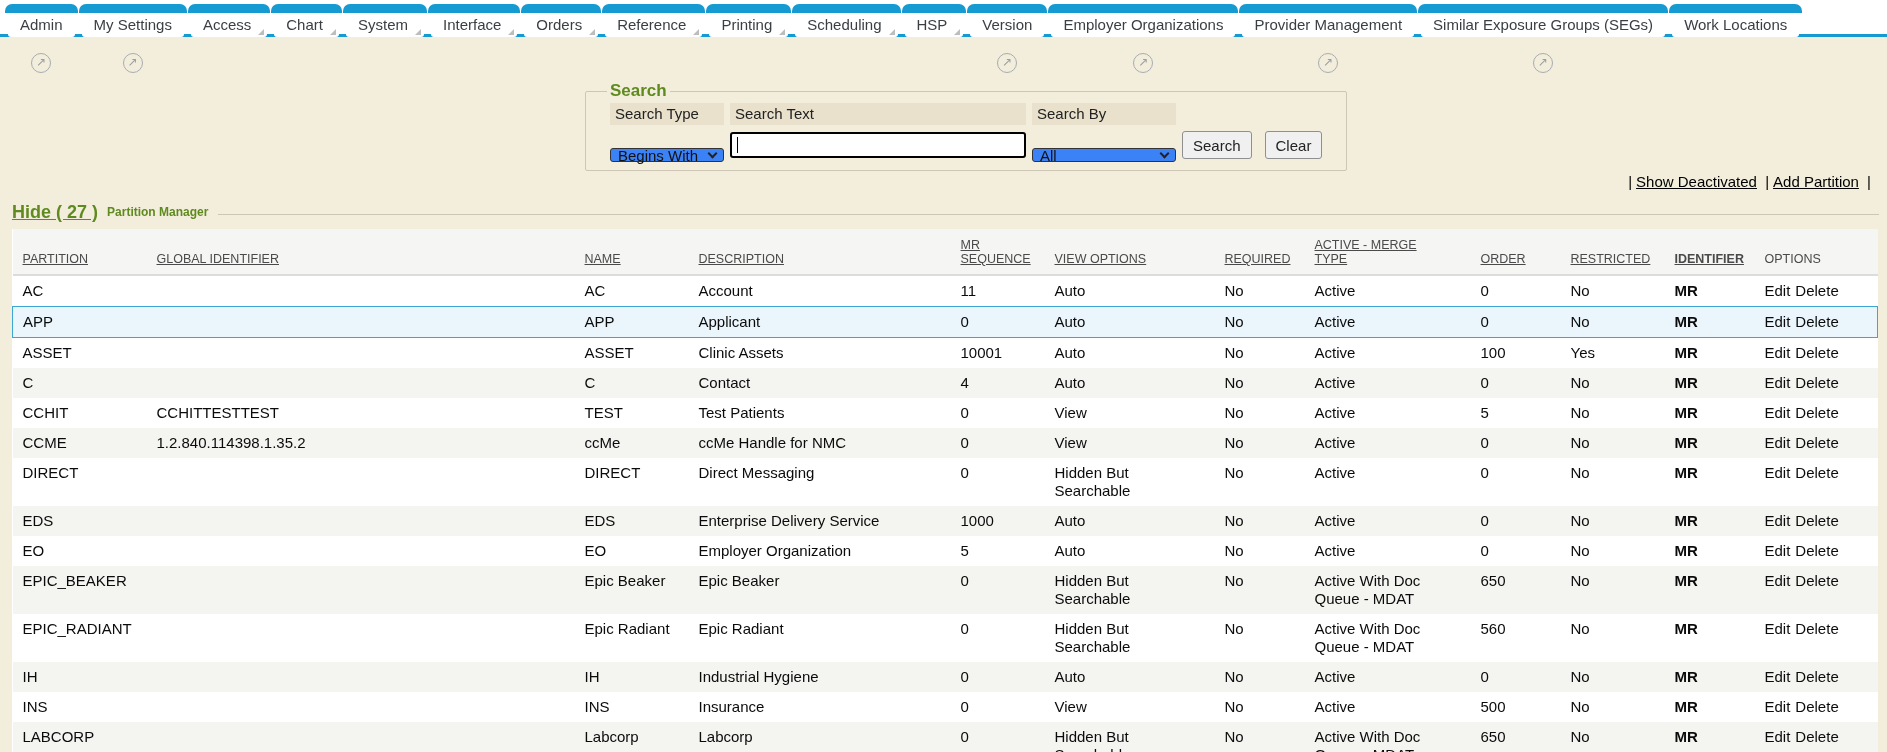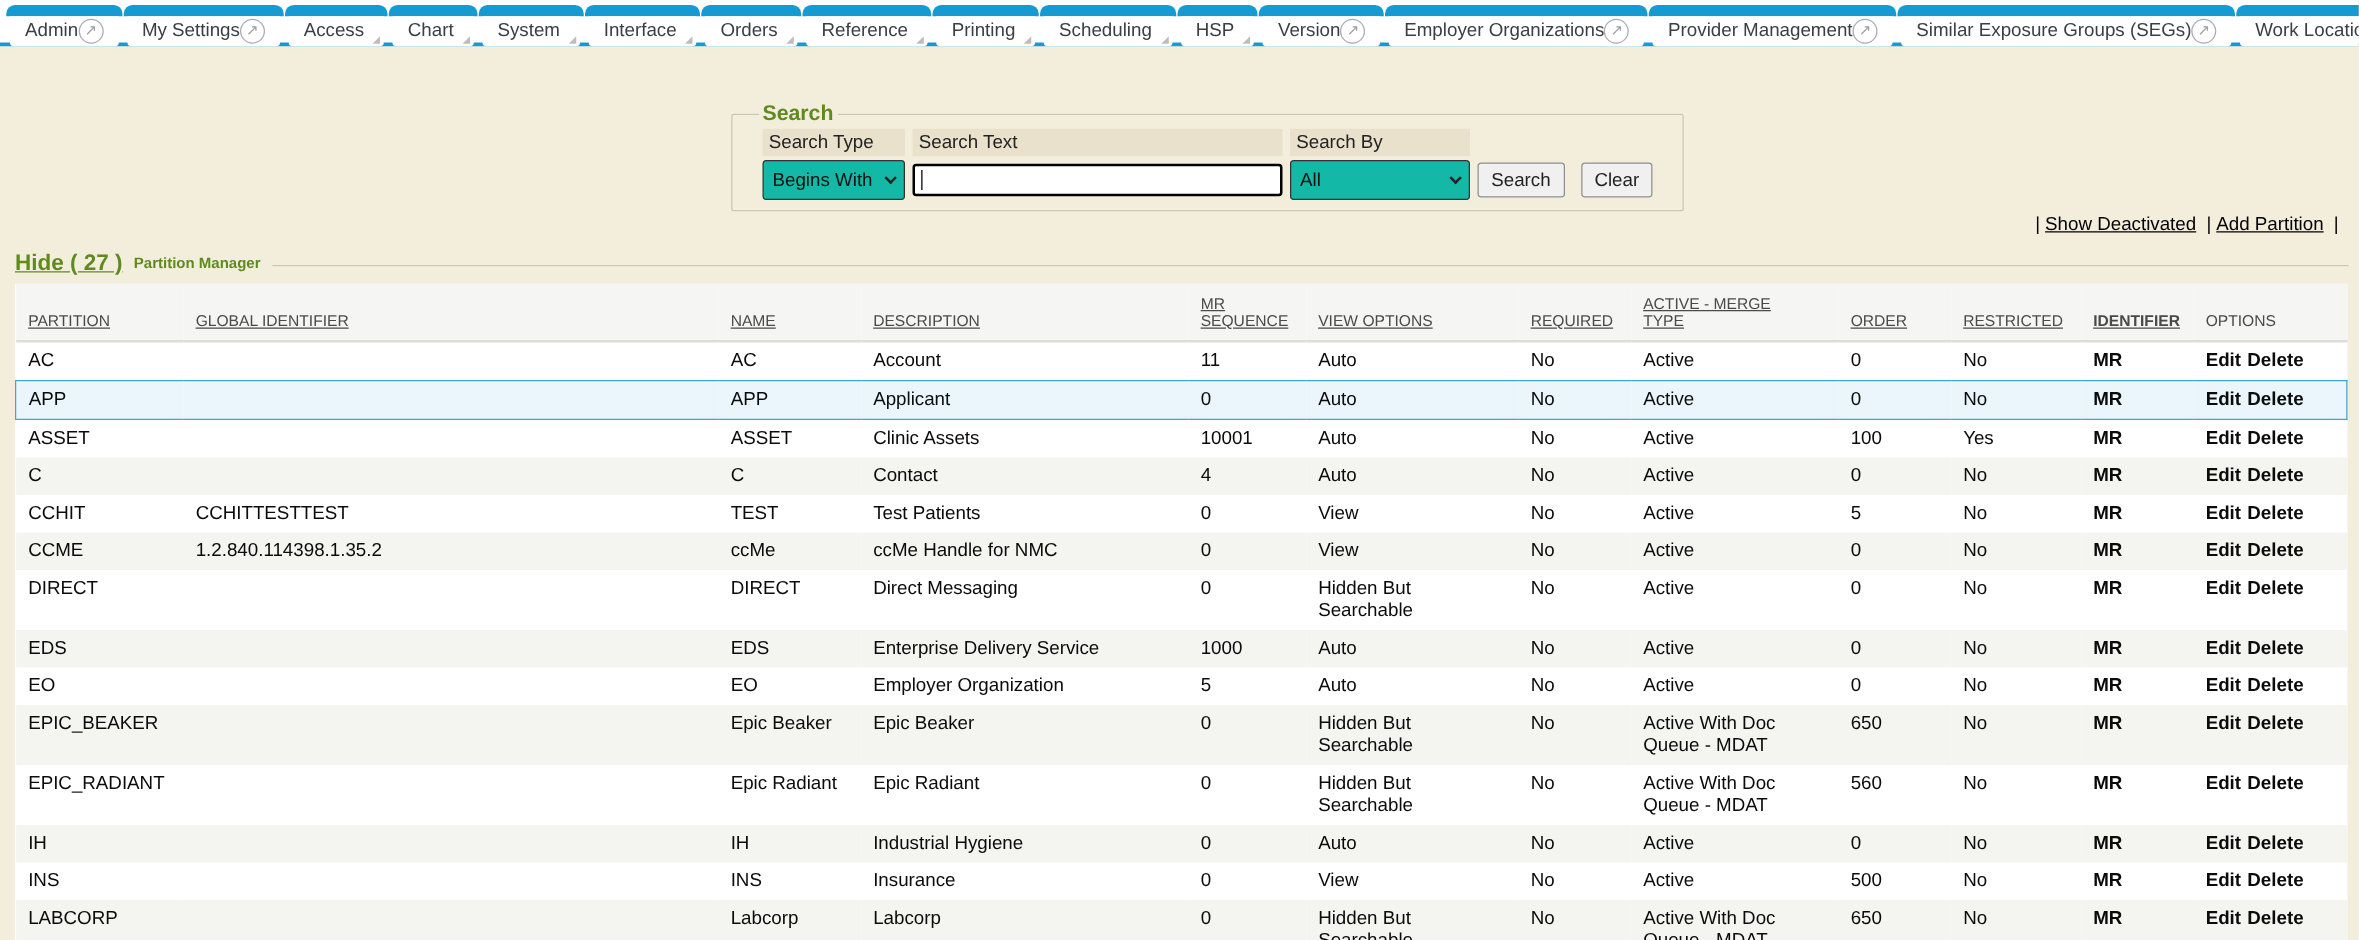--- a/index.html
+++ b/index.html
@@ -23,23 +23,23 @@
   }
   
   .tabbar{
     height:37px;background:#ffffff;border-bottom:3px solid var(--accent);
     display:flex;align-items:flex-start;padding:4px 0 0 8px;gap:7px;
     white-space:nowrap;
   }
   .tab{display:flex;flex-direction:column;cursor:pointer;}
   .tab-cap{height:9px;background:var(--accent);border-radius:7px 7px 0 0;margin:0 -3px;}
   .tab-body{
-    background:#fff;display:flex;align-items:center;gap:0;
+    background:#fff;display:flex;align-items:center;gap:20px;
     padding:3px 12px 4px;font-size:15px;color:#3a3f44;
-    border-radius:0 0 3px 3px;position:relative;height:24px;
+    border-radius:0 0 3px 3px;position:relative;height:24px;flex-direction:column;
   }
   .tab-body.has-fold{padding-right:16px;}
   .ext{
     width:20px;height:20px;border:1.5px solid #a8acb0;border-radius:50%;
     color:#9aa0a5;font-size:12px;line-height:17px;text-align:center;flex:0 0 auto;
   }
   .fold{
     position:absolute;right:3px;bottom:2px;width:0;height:0;
     border-left:6px solid transparent;border-bottom:6px solid #bdbdbd;
   }
@@ -51,23 +51,23 @@
   .search-box legend{
     font-weight:bold;font-size:17px;color:var(--green);padding:0 3px;margin-left:-3px;
   }
   .search-grid{
     display:grid;grid-template-columns:114px 296px 144px auto;
     grid-column-gap:6px;grid-row-gap:3px;align-items:center;
   }
   .lbl{background:var(--tan);font-size:15px;padding:2px 5px;height:22px;color:#222;}
   .lbl-empty{height:22px;}
   .sel{
-    height:32px;background:#14b8a6;border:1px solid #333;border-radius:3px;
+    height:14px;background:#3b82f6;border:1px solid #333;border-radius:3px;
     display:flex;align-items:center;justify-content:space-between;
-    padding:0 7px;font-size:15px;cursor:pointer;
+    padding:0 7px;font-size:15px;cursor:pointer;margin-top:20px;
   }
   .chev{width:7px;height:7px;border-right:2px solid #222;border-bottom:2px solid #222;
     transform:rotate(45deg);margin-top:-3px;flex:0 0 auto;}
   .input-wrap{position:relative;height:26px;}
   .search-input{
     width:100%;height:26px;border:2px solid #000;border-radius:3px;background:#fff;
     font-size:15px;padding:0 6px;outline:none;
   }
   .caret{position:absolute;left:7px;top:5px;width:1px;height:16px;background:#000;}
   .btn-row{display:flex;gap:13px;align-items:center;}
@@ -107,21 +107,21 @@
   th.sort{text-decoration:underline;cursor:pointer;}
   td{
     font-size:15px;color:#0b0b0b;padding:6px 8px 6px 10px;
     vertical-align:top;line-height:18px;
   }
   td.c5{padding-right:56px;}
   tr.alt td{background:var(--row-alt);}
   tr.hl td{background:var(--hl-bg);border-top:1px solid var(--hl-border);border-bottom:1px solid var(--hl-border);}
   tr.hl td:first-child{border-left:1px solid var(--hl-border);}
   tr.hl td:last-child{border-right:1px solid var(--hl-border);}
-  td a.opt{color:#0b0b0b;text-decoration:none;cursor:pointer;margin-right:5px;font-weight:bold;}
+  td a.opt{color:#0b0b0b;text-decoration:none;cursor:pointer;margin-right:5px;}
   .c0{width:134px;} .c1{width:428px;} .c2{width:114px;} .c3{width:262px;}
   .c4{width:94px;}  .c5{width:170px;} .c6{width:90px;}  .c7{width:166px;}
   .c8{width:90px;}  .c9{width:104px;} .c10{width:90px;font-weight:bold;} .c11{width:123px;}
 </style>
 </head>
 <body>
 
 <div class="tabbar" id="tabbar">
     <div class="tab">
       <div class="tab-cap"></div>

